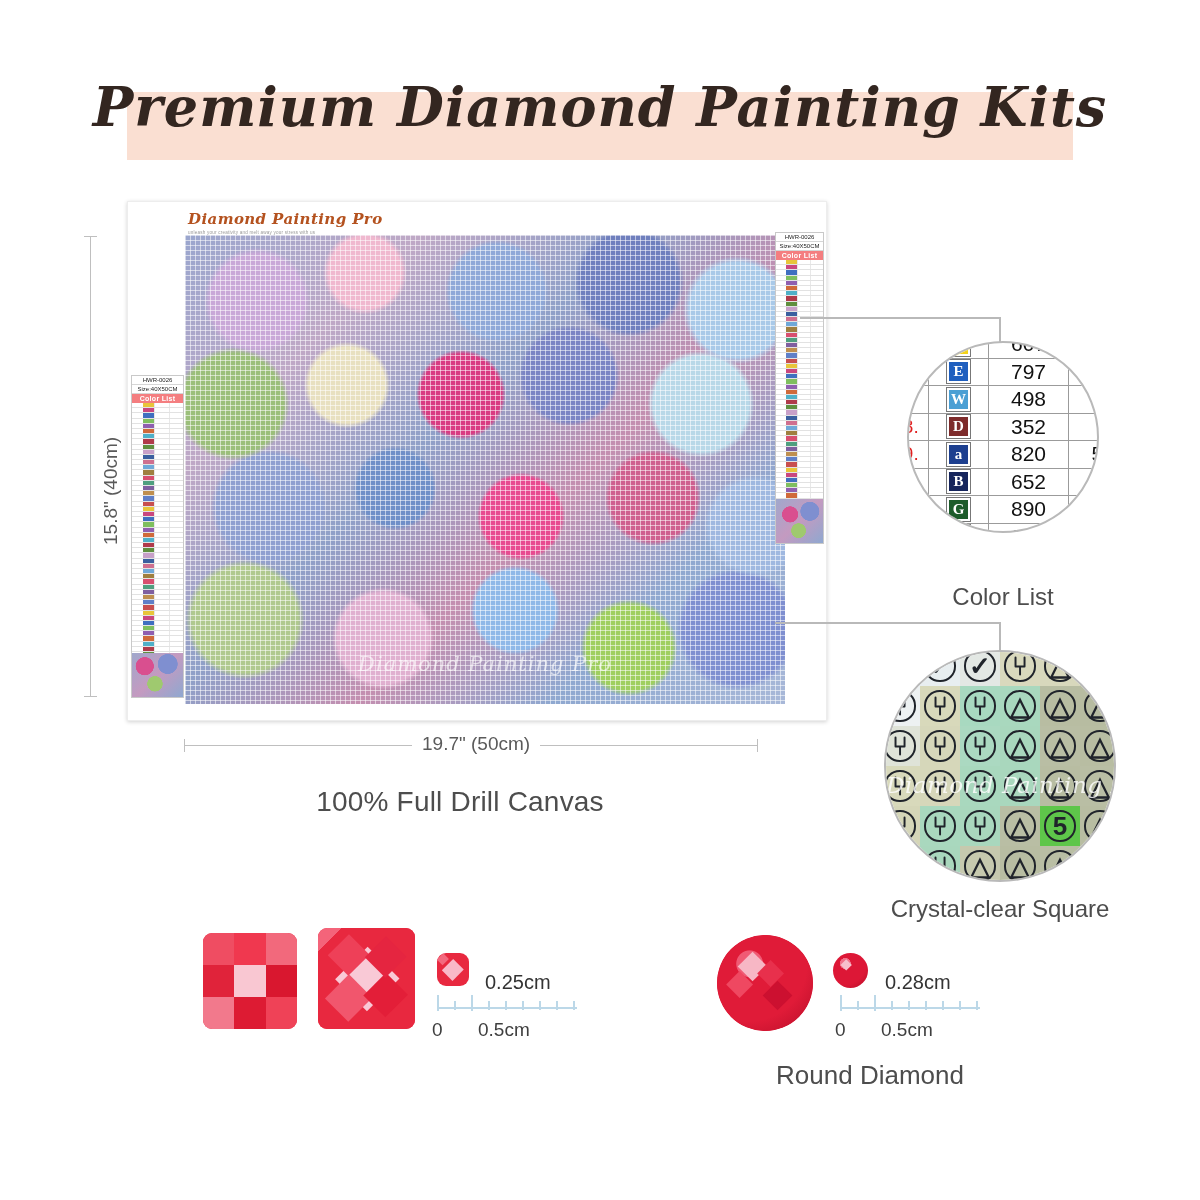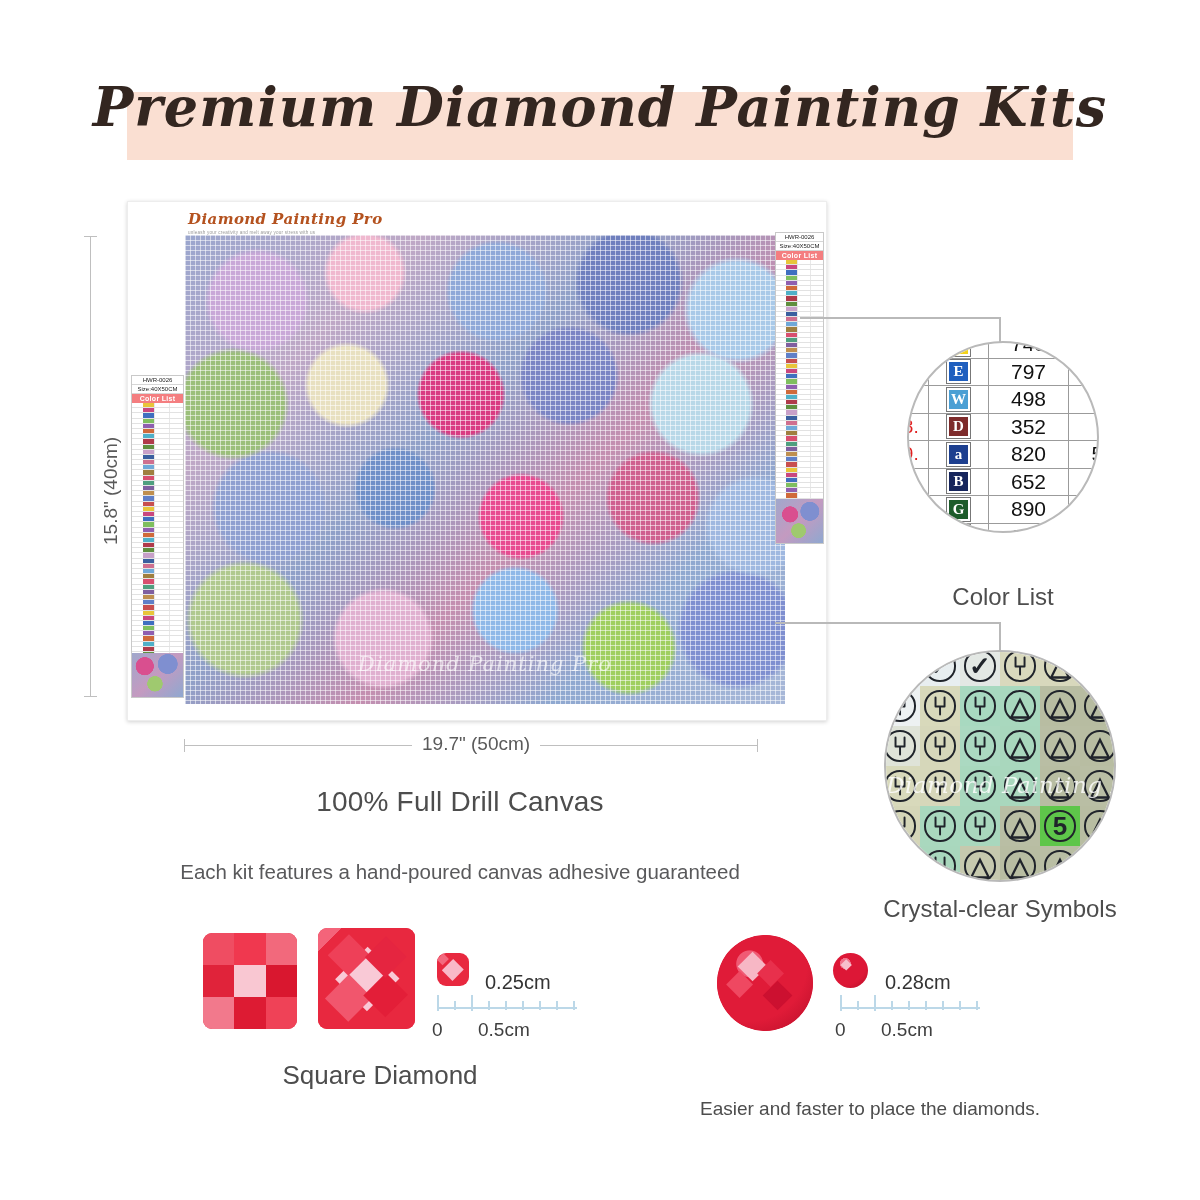--- a/index.html
+++ b/index.html
@@ -894,21 +894,21 @@
   <div class="lead" style="left:800px; top:317px; width:200px; height:1.5px;"></div>
   <div class="lead" style="left:999px; top:317px; width:1.5px; height:26px;"></div>
 
   <div class="callout" style="left:907px; top:341px; width:192px; height:192px;">
     <div class="zt" id="ztable">
         <div class="zt-row">
           <div class="zt-no"></div>
           <div class="zt-sym">
             <div class="zt-badge" style="background: rgb(242, 210, 26); color: rgb(42, 42, 42);">J</div>
           </div>
-          <div class="zt-a">743</div>
+          <div class="zt-a">607</div>
           <div class="zt-b"></div>
         </div>
         <div class="zt-row">
           <div class="zt-no"></div>
           <div class="zt-sym">
             <div class="zt-badge" style="background: rgb(31, 95, 191); color: rgb(255, 255, 255);">E</div>
           </div>
           <div class="zt-a">797</div>
           <div class="zt-b">4</div>
         </div>
@@ -1069,24 +1069,23 @@
         </div>
         <div class="sym-cell" style="background: rgb(185, 190, 164);">
           <div class="sym-ring">△</div>
         </div>
         <div class="sym-cell" style="background: rgb(194, 199, 173);">
           <div class="sym-ring">△</div>
         </div>
       </div>
     <div class="sym-wm">Diamond Painting Pro</div>
   </div>
-  <div class="callout-cap" style="left:820px; top:895px;">Crystal-clear Symbols</div>
+  <div class="callout-cap" style="left:820px; top:895px;">Crystal-clear Square</div>
 
   <div class="h2">100% Full Drill Canvas</div>
-  <div class="p1">Each kit features a hand-poured canvas adhesive guaranteed</div>
 
   <div class="gem-square-flat" style="left:203px; top:933px; width:94px; height:96px; background:#e8283f;">
     <div class="facet" style="left:0;top:0;width:33%;height:33%;background:#ef4d62;"></div>
     <div class="facet" style="left:33%;top:0;width:34%;height:33%;background:#f0384f;"></div>
     <div class="facet" style="left:67%;top:0;width:33%;height:33%;background:#f2697c;"></div>
     <div class="facet" style="left:0;top:33%;width:33%;height:34%;background:#e0233a;"></div>
     <div class="facet" style="left:33%;top:33%;width:34%;height:34%;background:#f9c7d2;"></div>
     <div class="facet" style="left:67%;top:33%;width:33%;height:34%;background:#d9172f;"></div>
     <div class="facet" style="left:0;top:67%;width:33%;height:33%;background:#f2798c;"></div>
     <div class="facet" style="left:33%;top:67%;width:34%;height:33%;background:#dd1b33;"></div>
@@ -1124,21 +1123,20 @@
     <div class="tick t-sm" style="left:51px;"></div>
     <div class="tick t-sm" style="left:68px;"></div>
     <div class="tick t-sm" style="left:85px;"></div>
     <div class="tick t-sm" style="left:102px;"></div>
     <div class="tick t-sm" style="left:119px;"></div>
     <div class="tick t-sm" style="left:136px;"></div>
   </div>
   <div class="ruler-num" style="left:432px; top:1019px;">0</div>
   <div class="ruler-num" style="left:478px; top:1019px;">0.5cm</div>
 
-  <div class="cap-h" style="left:100px; top:1060px; width:560px;">Square Diamond</div>
 
   <div class="gem-round" style="left:717px; top:935px; width:96px; height:96px; background:#d8102f;">
     <div class="facet" style="left:0;top:0;width:100%;height:100%;border-radius:50%;
          background:radial-gradient(circle at 34% 30%, #f05a74 0 14%, #e01b38 15% 62%, #b60d28 100%);"></div>
     <div class="facet" style="left:26%;top:22%;width:22%;height:22%;
          transform:rotate(45deg);background:#f7b7c5;"></div>
     <div class="facet" style="left:46%;top:30%;width:20%;height:20%;
          transform:rotate(45deg);background:#e8304c;"></div>
     <div class="facet" style="left:14%;top:42%;width:20%;height:20%;
          transform:rotate(45deg);background:#ef4861;"></div>
@@ -1161,15 +1159,15 @@
     <div class="tick t-sm" style="left:51px;"></div>
     <div class="tick t-sm" style="left:68px;"></div>
     <div class="tick t-sm" style="left:85px;"></div>
     <div class="tick t-sm" style="left:102px;"></div>
     <div class="tick t-sm" style="left:119px;"></div>
     <div class="tick t-sm" style="left:136px;"></div>
   </div>
   <div class="ruler-num" style="left:835px; top:1019px;">0</div>
   <div class="ruler-num" style="left:881px; top:1019px;">0.5cm</div>
 
-  <div class="cap-p" style="left:590px; top:1098px; width:560px;">Easier and faster to place the diamonds.</div>
+  <div class="cap-h" style="left:590px; top:1060px; width:560px;">Round Diamond</div>
 
 </div>
 
 </body></html>

